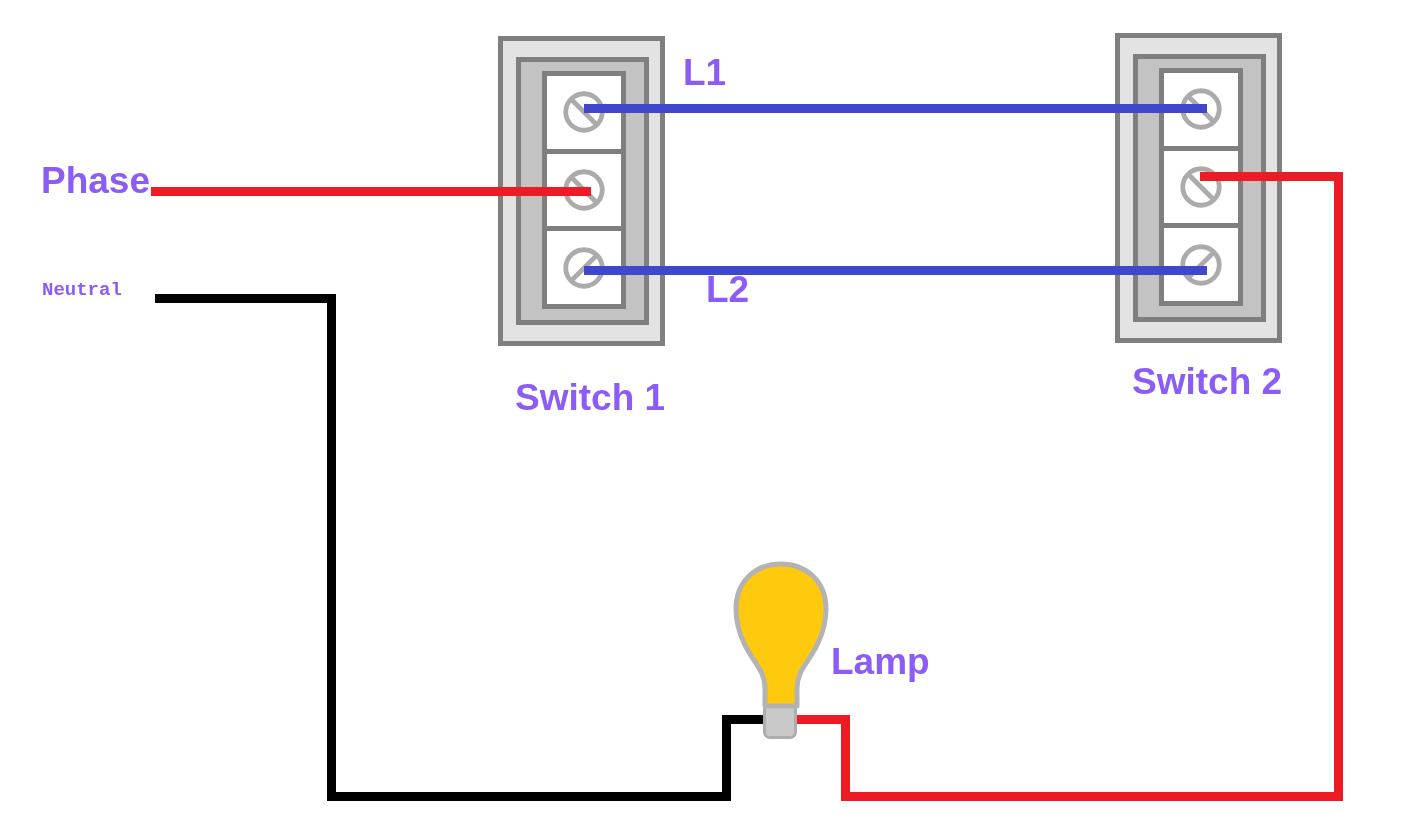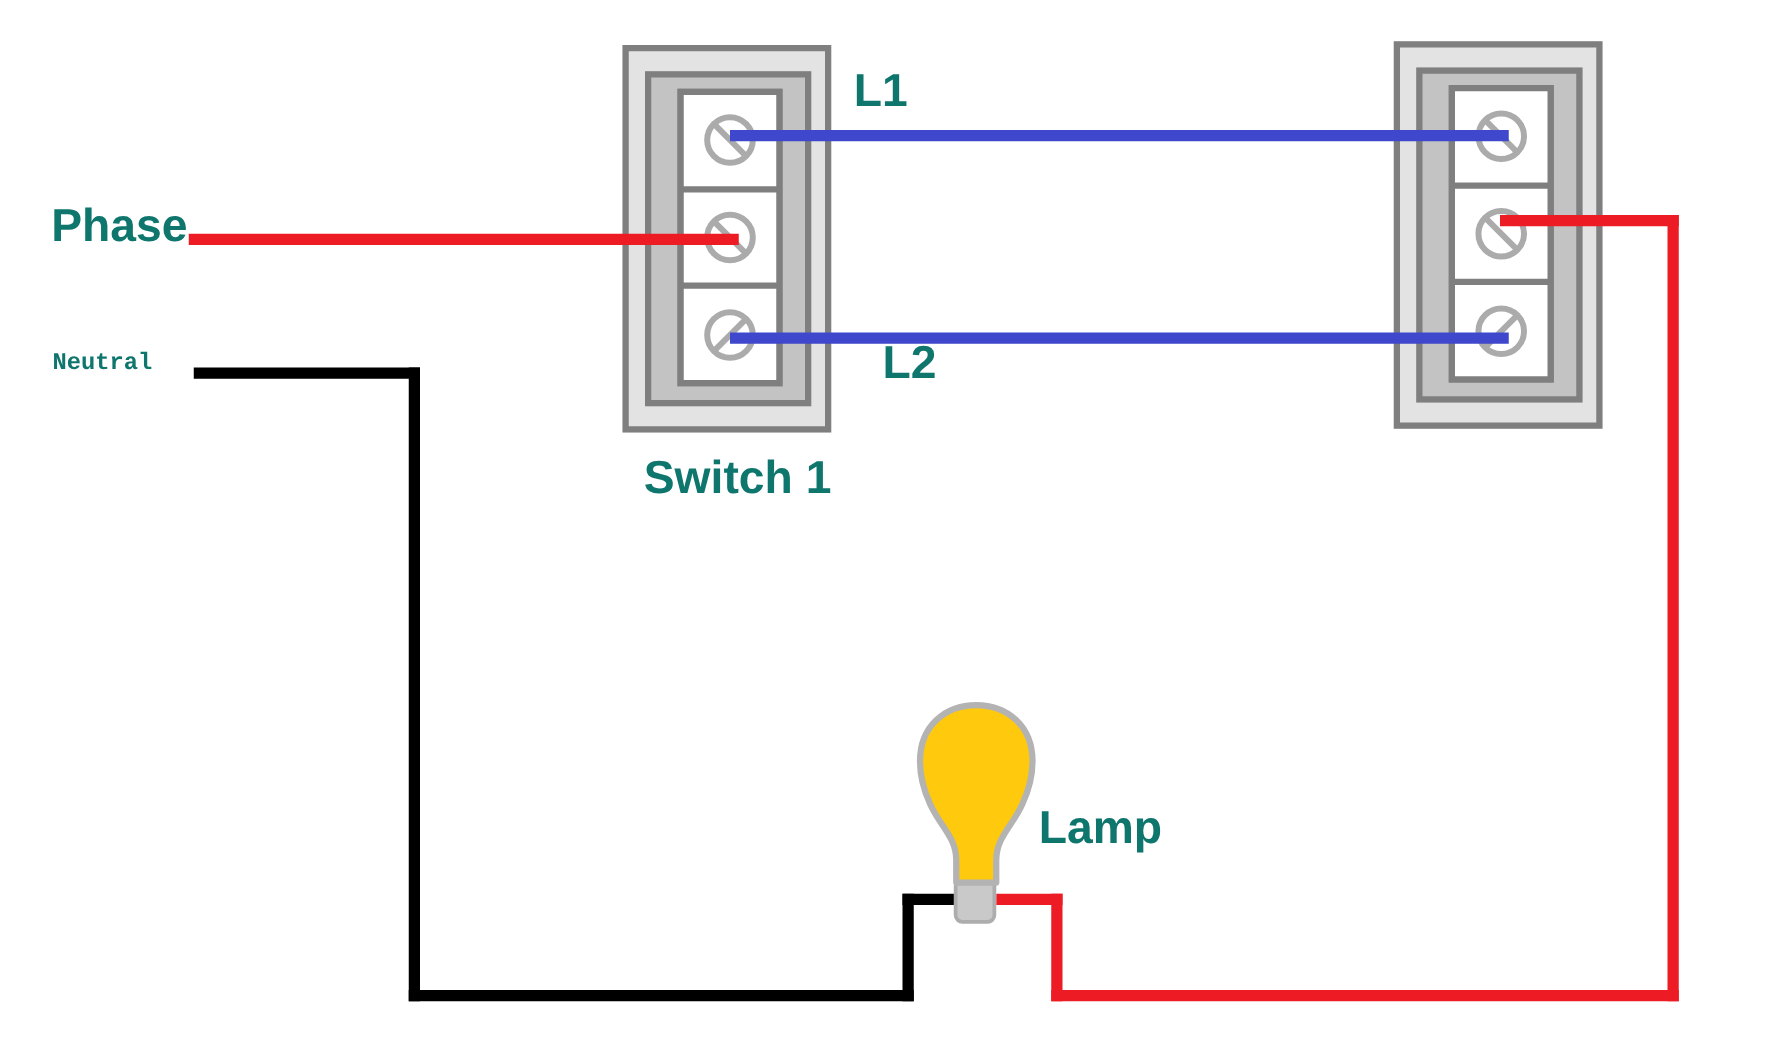--- a/index.html
+++ b/index.html
@@ -6,21 +6,21 @@
   #stage{
     position:relative;
     width:1416px;height:836px;
     background:#ffffff;
     overflow:hidden;
     font-family:"Liberation Sans","DejaVu Sans",sans-serif;
   }
   
   .lbl{
     position:absolute;
-    color:#0f766e;
+    color:#8b5cf6;
     font-weight:bold;
     line-height:1;
     white-space:nowrap;
     z-index:6;
   }
   .lbl-36{font-size:37px;}
   .lbl-28{font-size:19px;font-family:Liberation Mono, monospace;}
   
   .wire{position:absolute;z-index:4;}
   .wire.red{background:#ED1C24;}
@@ -146,16 +146,17 @@
 
   <div id="lamp-base"></div>
   <svg id="lamp-bulb" viewBox="0 0 100 150">
     <path d="M34,146 L34,128 C34,110 21,101 13,83 C7,70 5,61 5,49 C5,21 25,4 50,4 C75,4 95,21 95,49 C95,61 93,70 87,83 C79,101 66,110 66,128 L66,146 Z" fill="#FFC90E" stroke="#B3B3B3" stroke-width="5" stroke-linejoin="round"></path>
   </svg>
 
   <div class="lbl lbl-36" style="left:41px;top:162px;">Phase</div>
   <div class="lbl lbl-28" style="left:42px;top:281px;">Neutral</div>
   <div class="lbl lbl-36" style="left:683px;top:54px;">L1</div>
   <div class="lbl lbl-36" style="left:706px;top:271px;">L2</div>
-  <div class="lbl lbl-36" style="left:515px;top:363px;">Switch 1</div>
+  <div class="lbl lbl-36" style="left:515px;top:379px;">Switch 1</div>
+  <div class="lbl lbl-36" style="left:1132px;top:363px;">Switch 2</div>
   <div class="lbl lbl-36" style="left:831px;top:643px;text-align:center;">Lamp</div>
 
 </div>
 
 </body></html>

